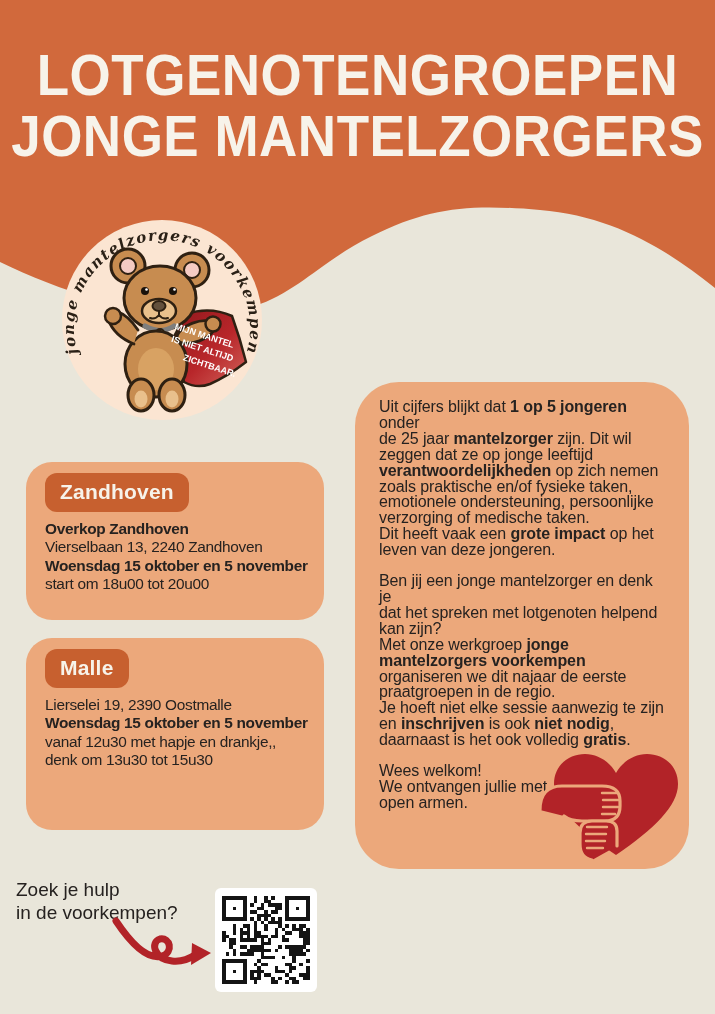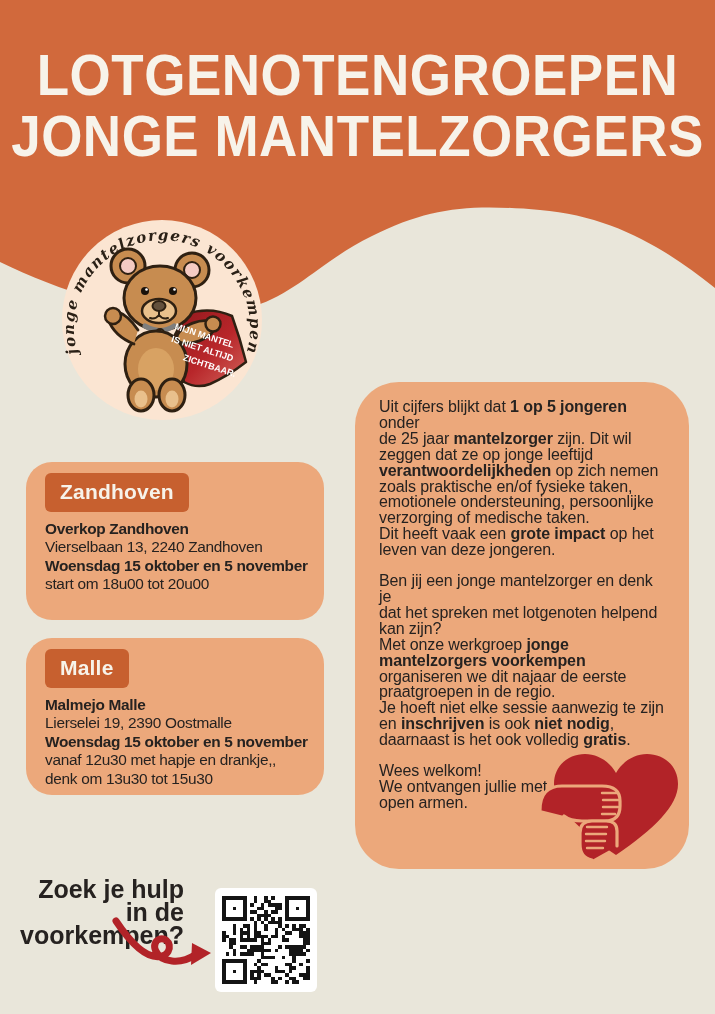--- a/index.html
+++ b/index.html
@@ -16,43 +16,43 @@
     letter-spacing:.5px;transform:scaleY(1.08);transform-origin:top center;
   }
   
   .logo{position:absolute;left:60px;top:218px;width:204px;height:204px;}
   
   .loc-card{
     position:absolute;left:26px;width:298px;box-sizing:border-box;
     background:var(--card-orange,#eca87b);border-radius:26px;padding:11px 19px;
   }
   .loc-card.zandhoven{top:462px;height:158px;}
-  .loc-card.malle{top:638px;height:157px;}
+  .loc-card.malle{top:638px;height:192px;}
   .badge{
     display:inline-block;background:var(--badge-orange,#c7602f);
     color:var(--title-white,#f7f3ea);font-weight:700;font-size:21px;
-    padding:7px 15px 8px;border-radius:6px;letter-spacing:.2px;
+    padding:7px 15px 8px;border-radius:12px;letter-spacing:.2px;
   }
   .loc-lines{margin-top:8px;font-size:15.4px;line-height:18.4px;letter-spacing:-.3px;}
   .loc-lines div{white-space:nowrap;}
   .b{font-weight:700;}
   
   .info-card{
     position:absolute;left:355px;top:382px;width:334px;height:487px;box-sizing:border-box;
     background:var(--card-orange,#eca87b);border-radius:44px;padding:17px 24px;
   }
   .info-card h2{margin:0;font-size:14px;line-height:16px;}
   .info-card p{margin:0;font-size:16px;line-height:15.9px;letter-spacing:-.1px;white-space:pre-line;}
   .info-card p.gap{margin-top:15px;}
   
   .heart-hug{position:absolute;left:540px;top:746px;width:152px;height:116px;}
   
   .footer-q{
-    position:absolute;left:16px;top:878px;width:168px;text-align:right;
-    font-size:25px;line-height:23px;font-weight:700;
+    position:absolute;left:16px;top:878px;width:168px;text-align:left;
+    font-size:19px;line-height:23px;font-weight:400;
   }
   .curved-arrow{position:absolute;left:110px;top:916px;width:102px;height:54px;}
   .qr-box{
     position:absolute;left:215px;top:888px;width:102px;height:104px;background:#ffffff;
     border-radius:6px;display:flex;align-items:center;justify-content:center;
   }
 </style>
 </head>
 <body>
 
@@ -129,21 +129,20 @@
       <div class="b">Overkop Zandhoven</div>
       <div>Vierselbaan 13, 2240 Zandhoven</div>
       <div class="b">Woensdag 15 oktober en 5 november</div>
       <div>start om 18u00 tot 20u00</div>
     </div>
   </div>
 
   <div class="loc-card malle">
     <span class="badge">Malle</span>
     <div class="loc-lines">
-      <div class="b">Malmejo Malle</div>
       <div>Lierselei 19, 2390 Oostmalle</div>
       <div class="b">Woensdag 15 oktober en 5 november</div>
       <div>vanaf 12u30 met hapje en drankje,,</div>
       <div>denk om 13u30 tot 15u30</div>
     </div>
   </div>
 
   <div class="info-card">
     <div>
         <p><span>Uit cijfers blijkt dat </span><span class="b">1 op 5 jongeren</span><span> onder

